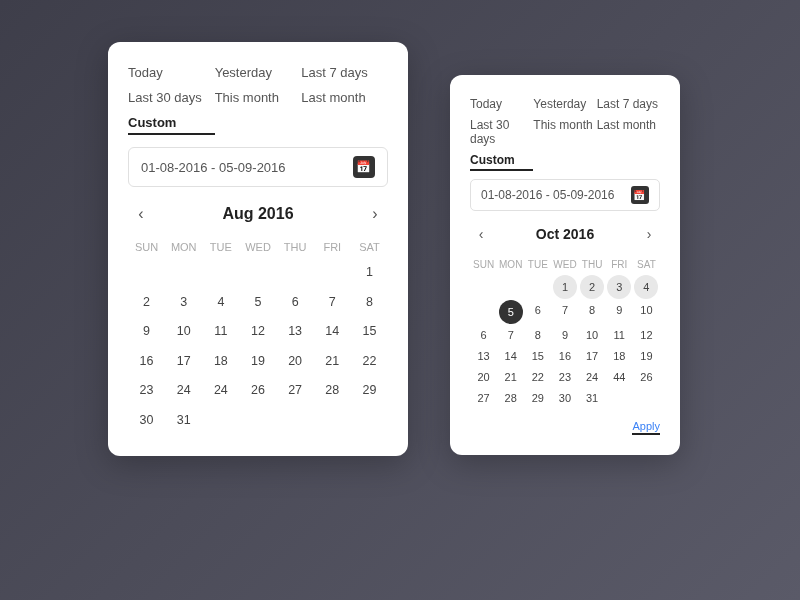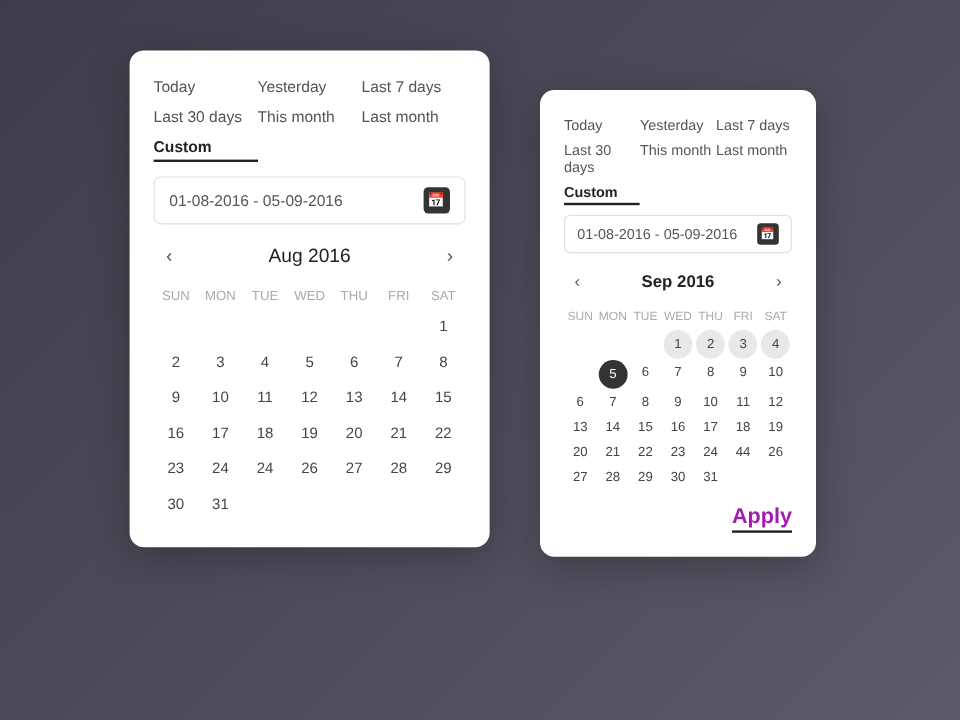--- a/index.html
+++ b/index.html
@@ -100,21 +100,21 @@
       align-items: center;
       justify-content: center;
       cursor: pointer;
       font-size: 16px;
       color: #555;
       border-radius: 50%;
     }
 
     .cal-title {
       font-size: 16px;
-      font-weight: 400;
+      font-weight: 700;
       color: #222;
     }
 
     .cal-grid {
       width: 100%;
     }
 
     .cal-grid .dow-row {
       display: grid;
       grid-template-columns: repeat(7, 1fr);
@@ -146,23 +146,23 @@
     }
     .day-cell.empty { cursor: default; }
 
     .apply-row {
       display: flex;
       justify-content: flex-end;
       margin-top: 12px;
     }
 
     .apply-btn {
-      font-size: 18px;
-      font-weight: 700;
-      color: #a21caf;
+      font-size: 11px;
+      font-weight: 400;
+      color: #3b82f6;
       cursor: pointer;
       border-bottom: 2px solid #222;
       padding-bottom: 1px;
     }
 
     .range-options-small {
       display: grid;
       grid-template-columns: 1fr 1fr 1fr;
       gap: 4px 0;
       margin-bottom: 10px;
@@ -356,21 +356,21 @@
     <span class="range-option-small active" style="font-size:12px;font-weight:700;color:#222;border-bottom:2px solid #222;">Custom</span>
   </div>
 
   <div class="date-input-row-small">
     <span>01-08-2016 - 05-09-2016</span>
     <div class="calendar-icon-small">📅</div>
   </div>
 
   <div class="cal-header">
     <div class="cal-nav-small">‹</div>
-    <div class="cal-title-small">Sep 2016</div>
+    <div class="cal-title-small">Oct 2016</div>
     <div class="cal-nav-small">›</div>
   </div>
 
   <div class="cal-grid">
     <div class="dow-row dow-row-small" style="display:grid;grid-template-columns:repeat(7,1fr);margin-bottom:3px;">
       <span style="text-align:center;font-size:10px;color:#aaa;">SUN</span>
       <span style="text-align:center;font-size:10px;color:#aaa;">MON</span>
       <span style="text-align:center;font-size:10px;color:#aaa;">TUE</span>
       <span style="text-align:center;font-size:10px;color:#aaa;">WED</span>
       <span style="text-align:center;font-size:10px;color:#aaa;">THU</span>

